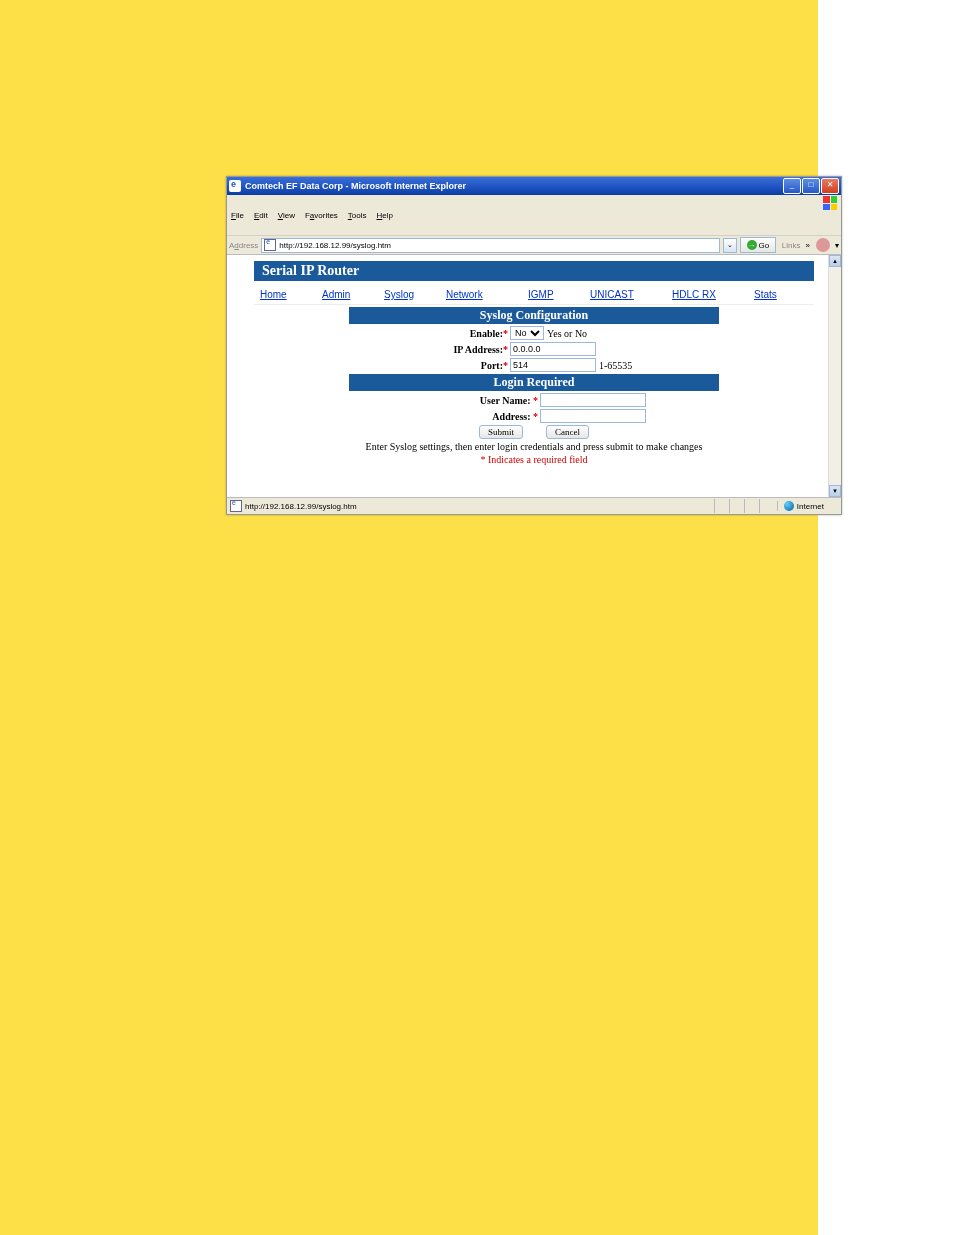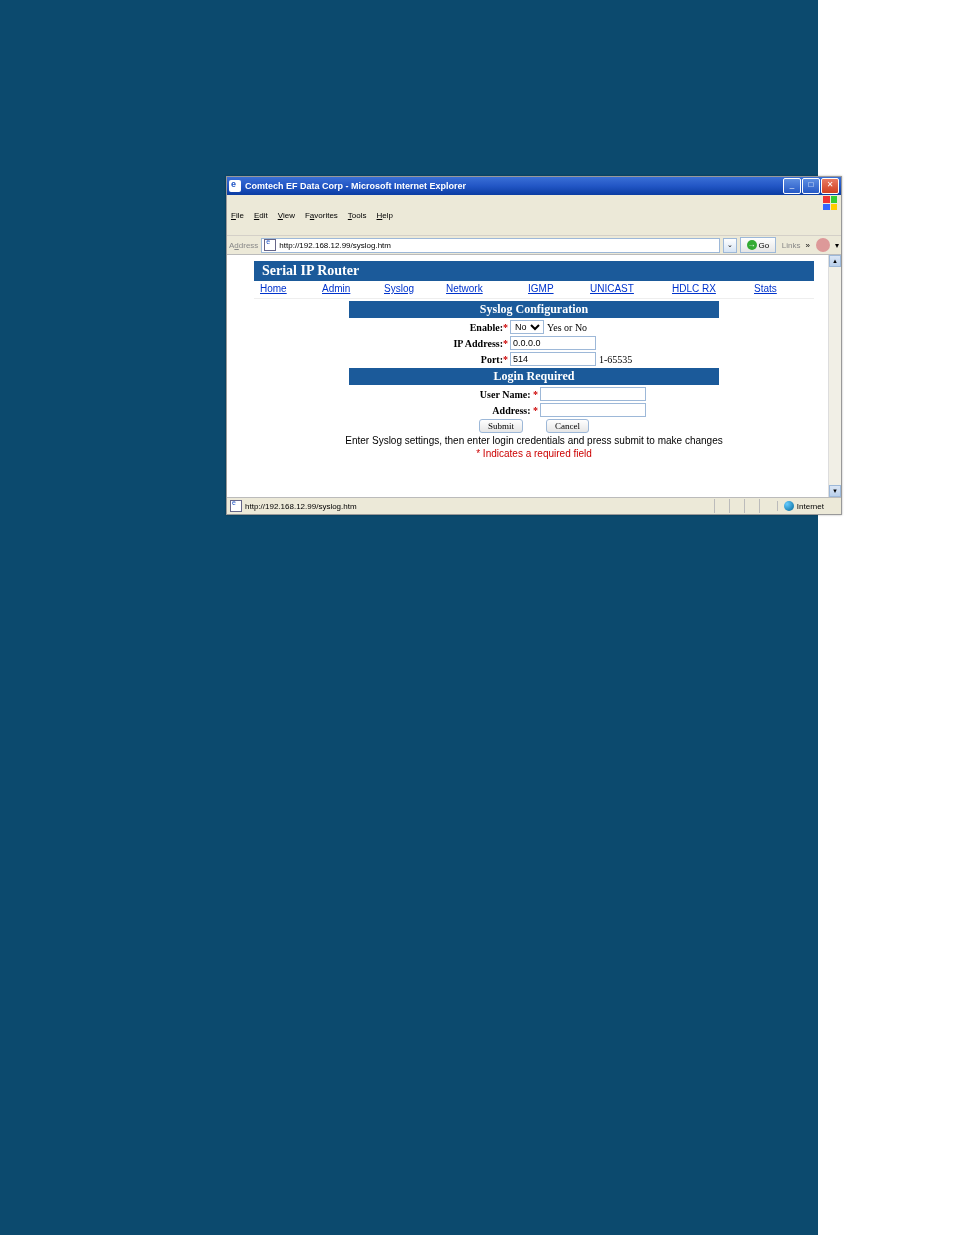--- a/index.html
+++ b/index.html
@@ -5,21 +5,21 @@
   body {
     margin: 0;
     padding: 0;
     font-family: Arial, sans-serif;
     background: #fff;
   }
   .page-wrapper {
     width: 818px;
     height: 1235px;
     position: relative;
-    background: #0c4a6e;
+    background: #fde047;
   }
   .browser-window {
     position: absolute;
     left: 226px;
     top: 176px;
     width: 614px;
     border: 1px solid #999;
     background: #ece9d8;
     box-shadow: 0 0 2px rgba(0,0,0,0.3);
   }
@@ -216,21 +216,21 @@
     color: #fff;
     text-align: left;
     font-family: "Times New Roman", serif;
     font-weight: bold;
     font-size: 14px;
     padding: 2px 8px;
   }
   .nav-row {
     display: flex;
     font-size: 10px;
-    padding: 2px 0 4px 0;
+    padding: 8px 0 4px 0;
     border-bottom: 1px solid #eee;
   }
   .nav-row a {
     color: #0033cc;
     text-decoration: underline;
     min-width: 56px;
     padding-left: 6px;
     cursor:pointer;
   }
   .nav-row a.wide { min-width: 76px; }
@@ -288,21 +288,21 @@
     padding: 1px 8px;
     background: linear-gradient(#fefefe,#e6e6e6);
     border: 1px solid #9db8d8;
     border-radius: 3px;
     cursor:pointer;
     font-family: "Times New Roman", serif;
   }
   .center-text {
     text-align: center;
     font-size: 10px;
-    font-family: Liberation Sans, sans-serif;
+    font-family: Liberation Serif, serif;
     margin: 2px 0;
   }
   .center-text.red { color: #c00; }
   
   .statusbar {
     height: 16px;
     background: #ece9d8;
     border-top: 1px solid #bbb;
     display: flex;
     align-items: center;

